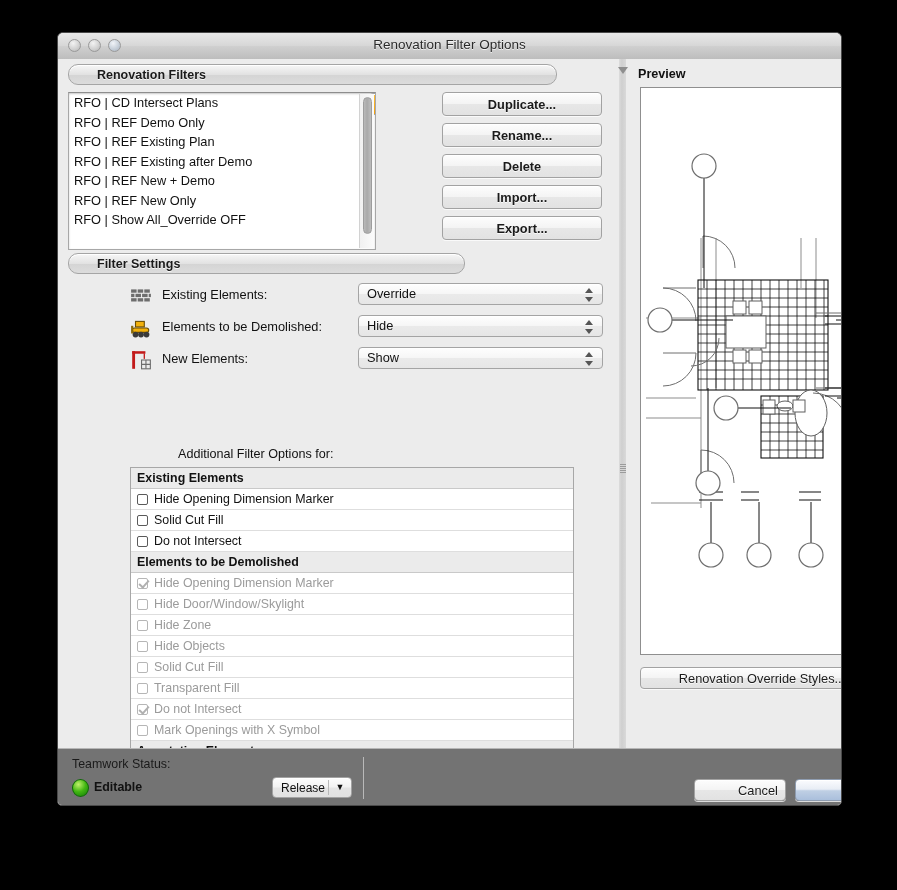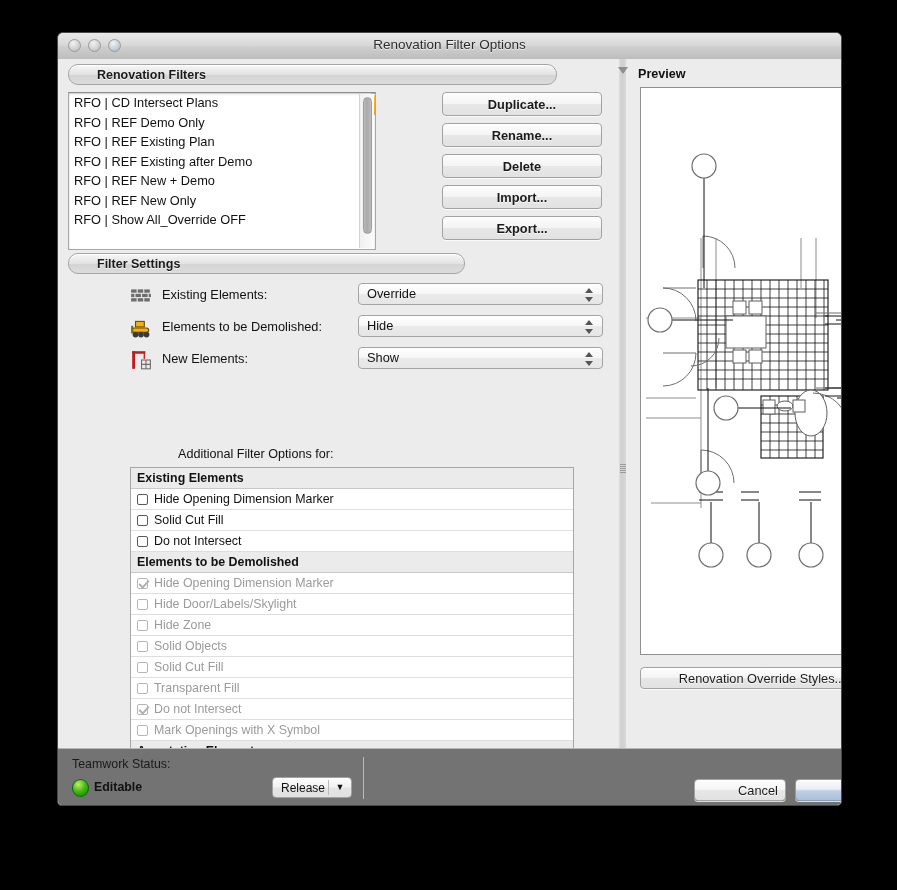--- a/index.html
+++ b/index.html
@@ -275,29 +275,29 @@
               <span class="cb"></span>
               <span>Do not Intersect</span>
             </div>
             <div class="ogrp">Elements to be Demolished</div>
             <div class="oitem dis">
               <span class="cb on"></span>
               <span>Hide Opening Dimension Marker</span>
             </div>
             <div class="oitem dis">
               <span class="cb"></span>
-              <span>Hide Door/Labels/Skylight</span>
+              <span>Hide Door/Window/Skylight</span>
             </div>
             <div class="oitem dis">
               <span class="cb"></span>
               <span>Hide Zone</span>
             </div>
             <div class="oitem dis">
               <span class="cb"></span>
-              <span>Solid Objects</span>
+              <span>Hide Objects</span>
             </div>
             <div class="oitem dis">
               <span class="cb"></span>
               <span>Solid Cut Fill</span>
             </div>
             <div class="oitem dis">
               <span class="cb"></span>
               <span>Transparent Fill</span>
             </div>
             <div class="oitem dis">

